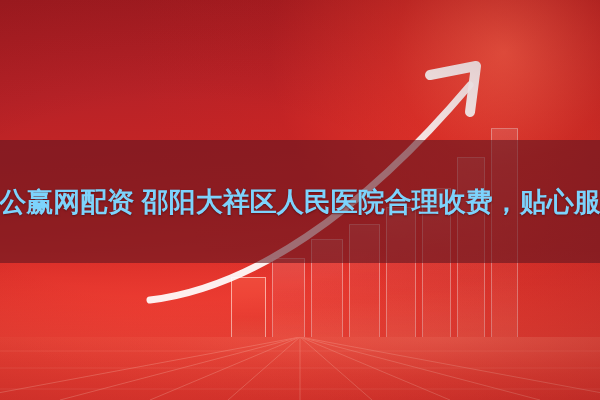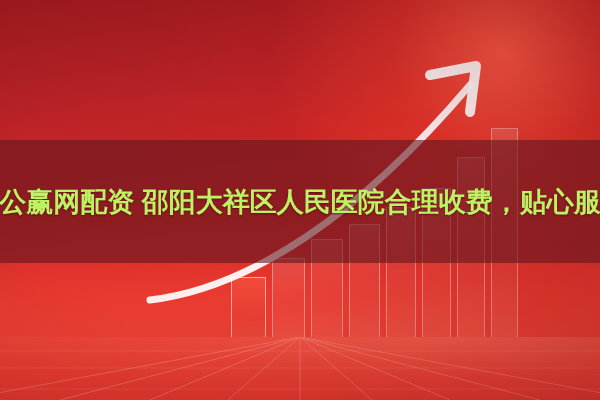--- a/index.html
+++ b/index.html
@@ -70,21 +70,21 @@
   
   .text-band{
     position:absolute; left:0; right:0; top:140px; height:123px;
     background:rgba(96,22,32,0.60);
   }
   .headline{
     position:absolute; left:0; right:0; top:140px; height:123px;
     display:flex; flex-direction:column;
     align-items:center; justify-content:center;
     padding:0 6px;
-    color:#bef264;
+    color:#7dd3fc;
     font-size:27px;
     font-weight:bold;
     line-height:42px;
     letter-spacing:0px;
     text-align:center;
     text-shadow:0 1px 2px rgba(60,5,10,0.55);
     white-space:nowrap;
   }
   .headline .l1{ display:block; }
   .headline .l2{ display:block; }

